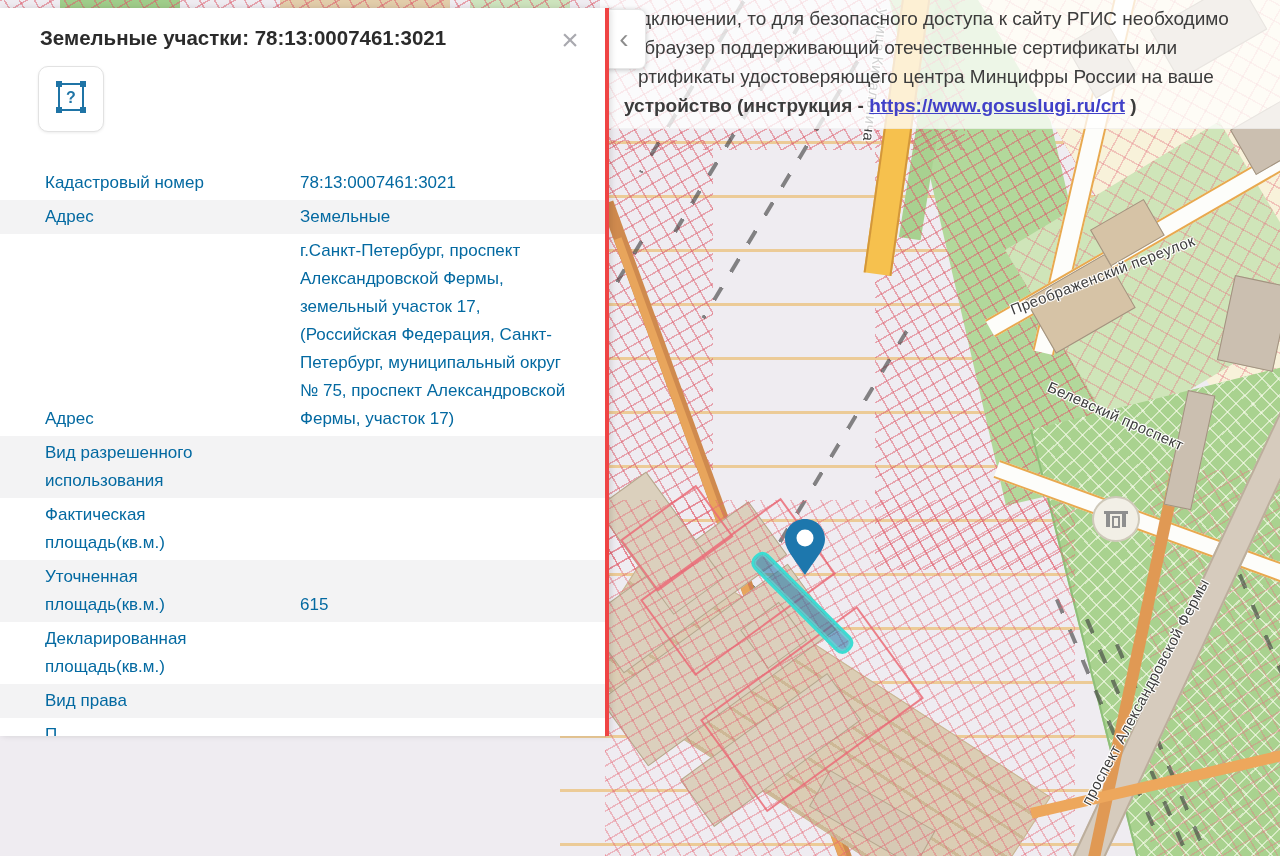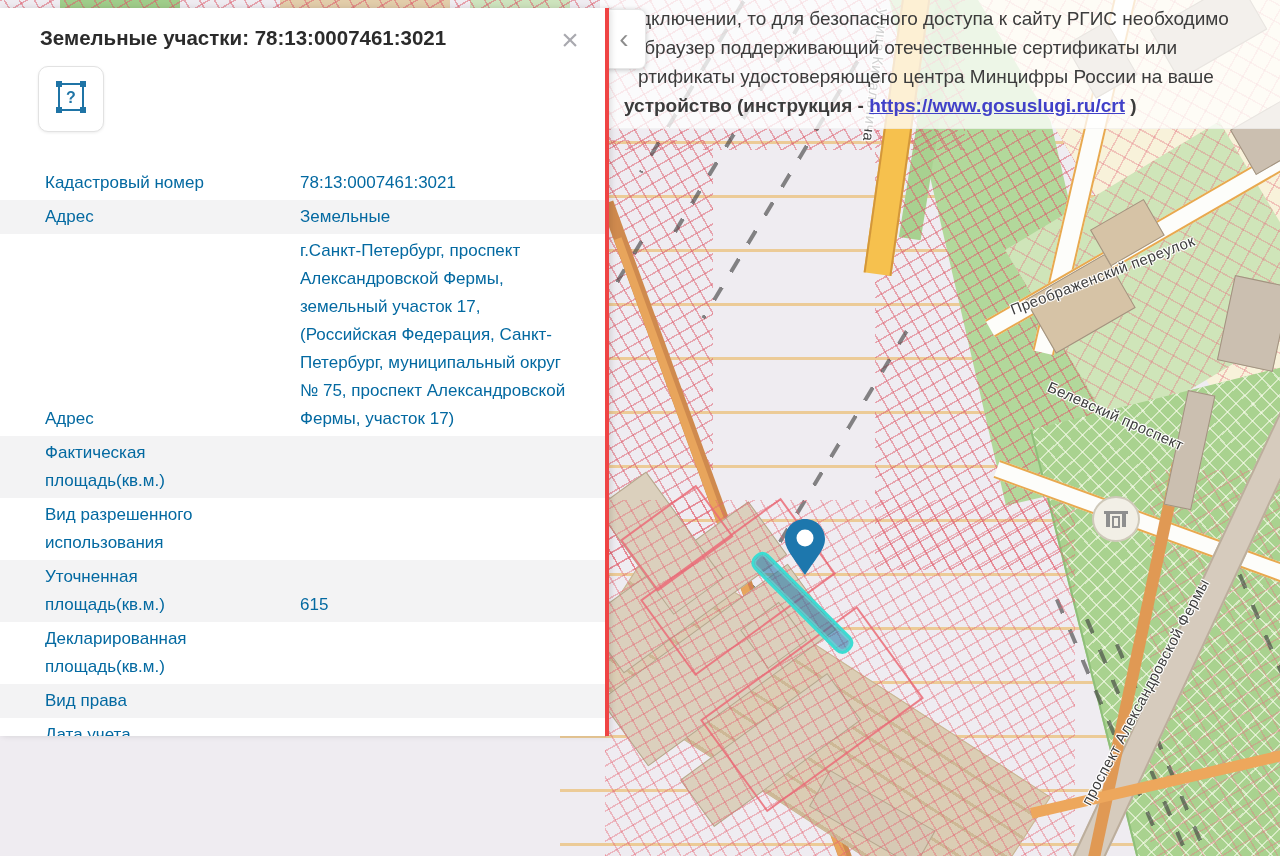--- a/index.html
+++ b/index.html
@@ -212,41 +212,37 @@
       </div>
     <div class="prow">
         <div class="plabel">Адрес</div>
         <div class="pvalue">Земельные</div>
       </div>
     <div class="prow">
         <div class="plabel">Адрес</div>
         <div class="pvalue">г.Санкт-Петербург, проспект Александровской Фермы, земельный участок 17, (Российская Федерация, Санкт-Петербург, муниципальный округ № 75, проспект Александровской Фермы, участок 17)</div>
       </div>
     <div class="prow">
+        <div class="plabel">Вид разрешенного использования</div>
+        <div class="pvalue"></div>
+      </div>
+    <div class="prow">
         <div class="plabel">Фактическая площадь(кв.м.)</div>
-        <div class="pvalue"></div>
-      </div>
-    <div class="prow">
-        <div class="plabel">Вид разрешенного использования</div>
         <div class="pvalue"></div>
       </div>
     <div class="prow">
         <div class="plabel">Уточненная площадь(кв.м.)</div>
         <div class="pvalue">615</div>
       </div>
     <div class="prow">
         <div class="plabel">Декларированная площадь(кв.м.)</div>
         <div class="pvalue"></div>
       </div>
     <div class="prow">
         <div class="plabel">Вид права</div>
         <div class="pvalue"></div>
       </div>
     <div class="prow">
-        <div class="plabel">Дата учета</div>
-        <div class="pvalue"></div>
-      </div>
-    <div class="prow">
         <div class="plabel">П</div>
         <div class="pvalue"></div>
       </div>
   </div>
 </div>
 
 </body></html>

